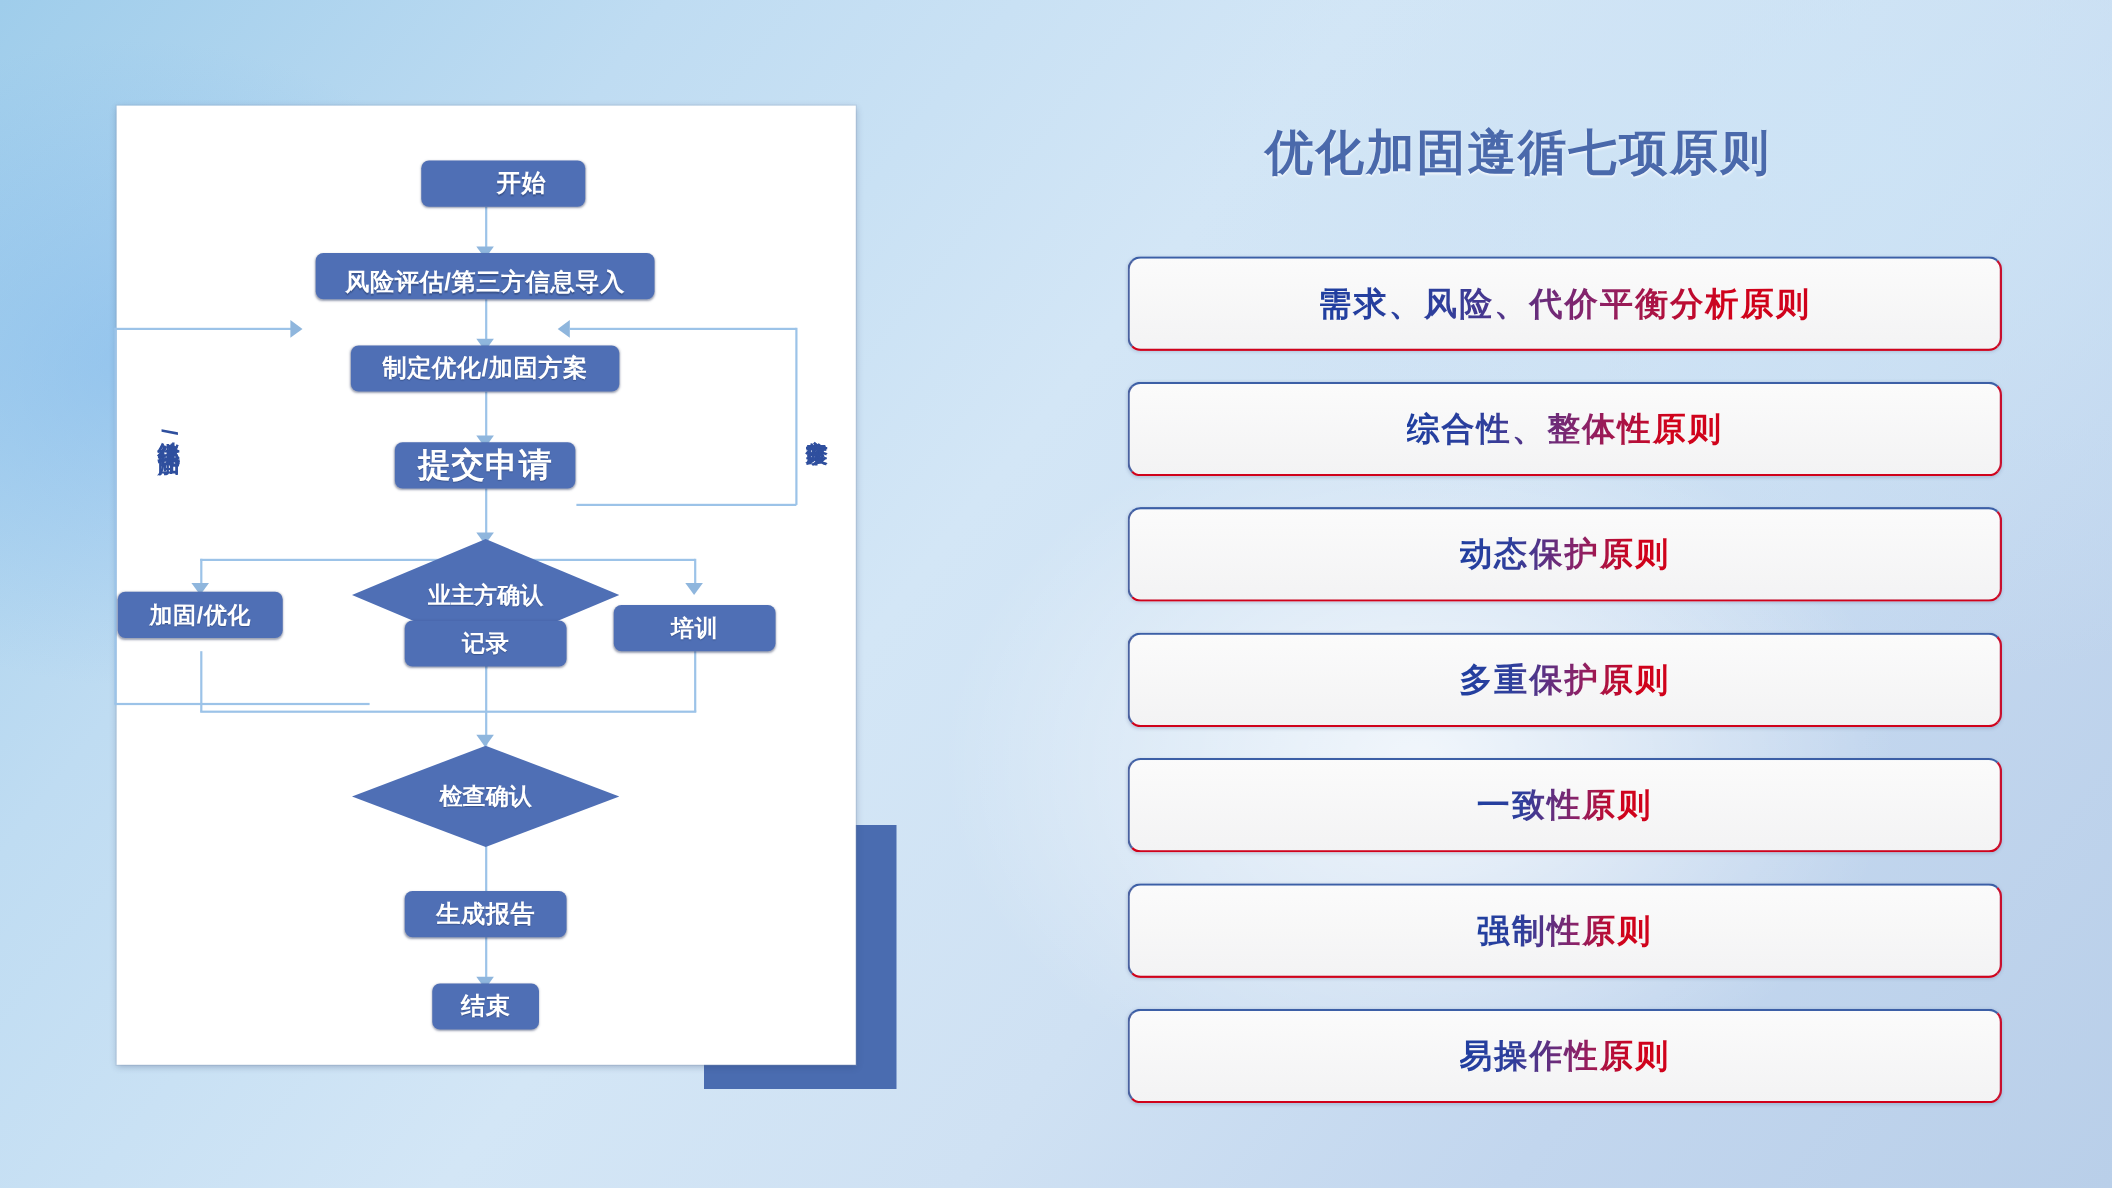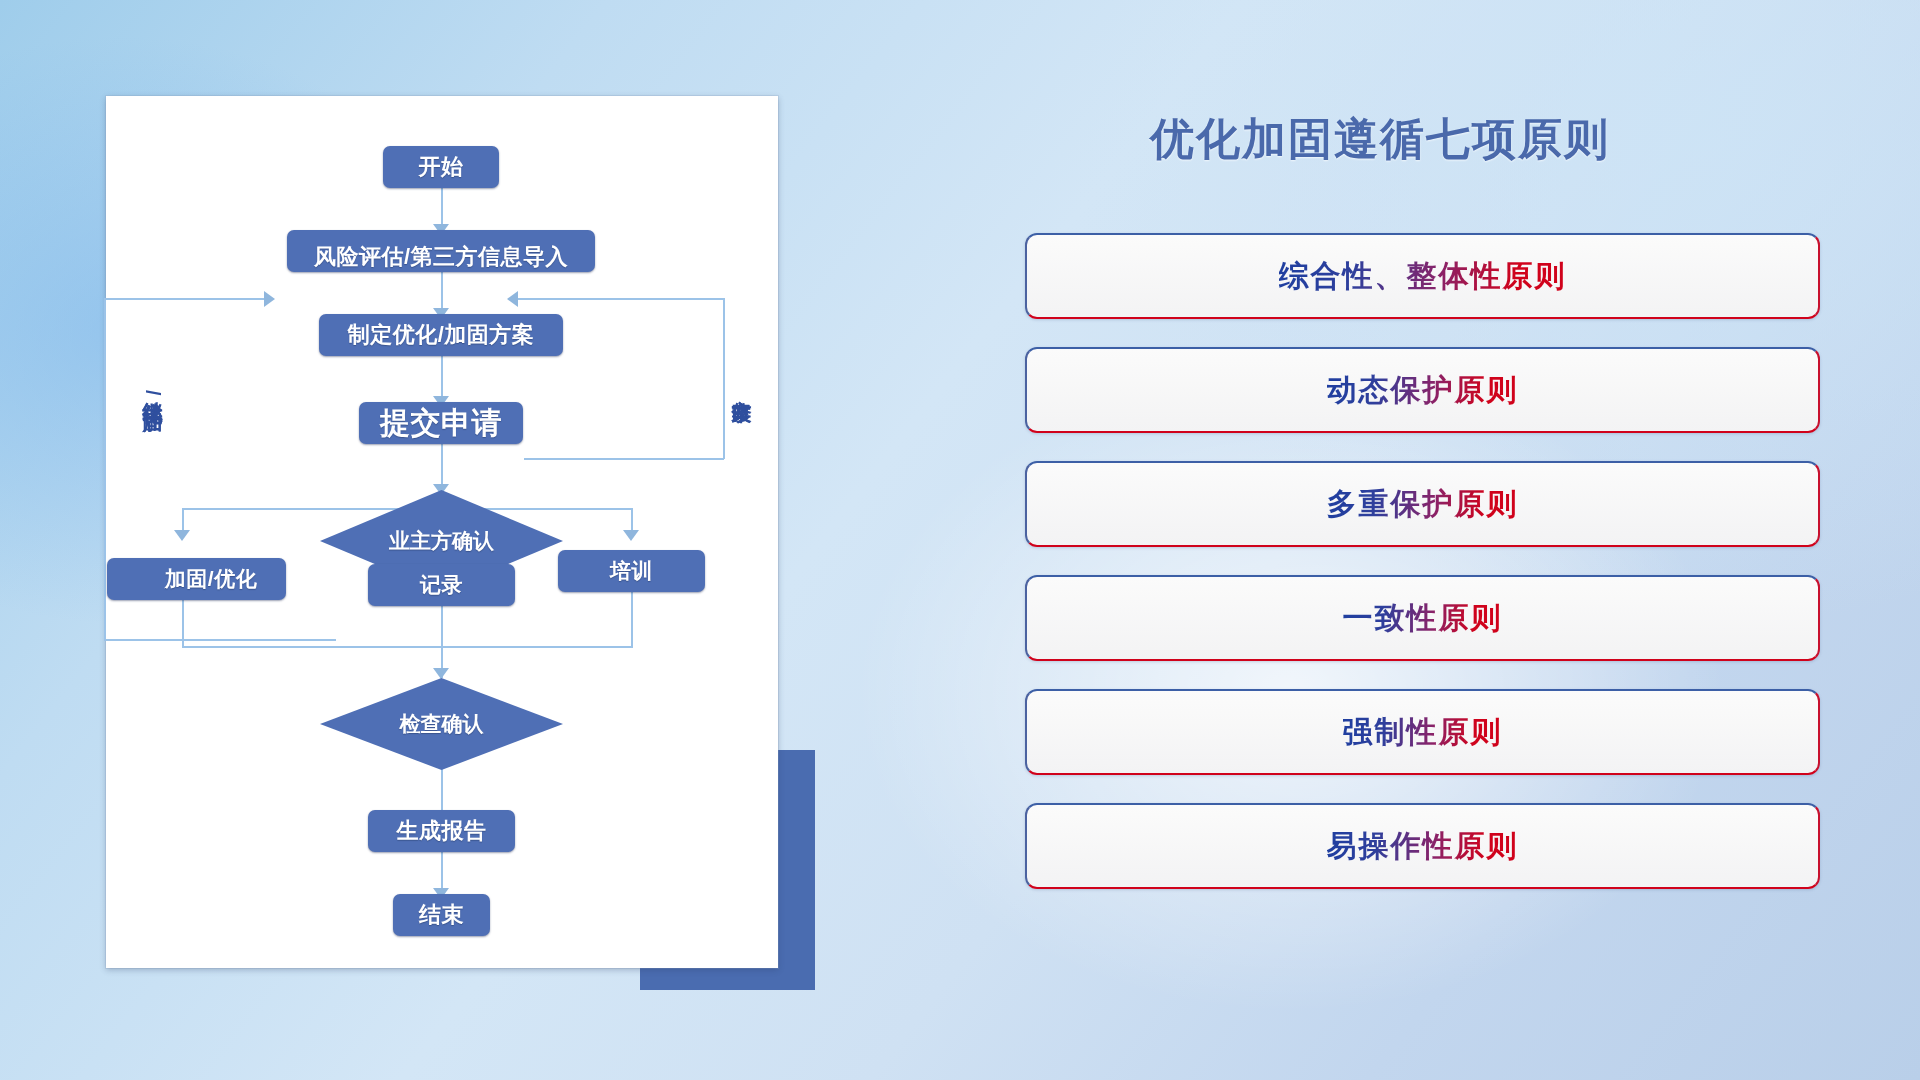--- a/index.html
+++ b/index.html
@@ -147,41 +147,41 @@
     <div class="ln lnh" style="left:76px;top:550px;width:451px;"></div>
     <div class="ln lnv" style="left:335px;top:496px;height:86px;"></div>
     <div class="arrow" style="left:327px;top:572px;"></div>
 
     <div class="ln lnv" style="left:335px;top:672px;height:48px;"></div>
     <div class="arrow" style="left:327px;top:612px;"></div>
 
     <div class="ln lnv" style="left:335px;top:756px;height:42px;"></div>
     <div class="arrow" style="left:327px;top:792px;"></div>
 
-    <div class="node" style="left:277px;top:50px;width:116px;height:42px;font-size:22px;">
+    <div class="node" style="left:277px;top:50px;width:116px;height:42px;font-size:22px;padding-left:33px;">
       <span>开始</span>
     </div>
 
     <div class="node" style="left:181px;top:134px;width:308px;height:42px;font-size:22px;align-items:flex-end;">
       <span>风险评估/第三方信息导入</span>
     </div>
 
     <div class="node" style="left:213px;top:218px;width:244px;height:42px;font-size:22px;">
       <span>制定优化/加固方案</span>
     </div>
 
     <div class="node" style="left:253px;top:306px;width:164px;height:42px;font-size:30px;">
       <span>提交申请</span>
     </div>
 
     <div class="diamond" style="left:214px;top:394px;width:243px;height:102px;font-size:21px;">
       <span>业主方确认</span>
     </div>
 
-    <div class="node" style="left:1px;top:462px;width:150px;height:42px;font-size:21px;padding-left:29px;">
+    <div class="node" style="left:1px;top:442px;width:150px;height:42px;font-size:21px;">
       <span>加固/优化</span>
     </div>
 
     <div class="node" style="left:262px;top:468px;width:147px;height:42px;font-size:21px;">
       <span>记录</span>
     </div>
 
     <div class="node" style="left:452px;top:454px;width:147px;height:42px;font-size:21px;">
       <span>培训</span>
     </div>
@@ -201,20 +201,23 @@
     <div class="vlabel" style="left:36px;top:290px;height:160px;">继续优化/加固</div>
     <div class="vlabel" style="left:625px;top:288px;height:130px;">方案修改</div>
 
   </div>
 
   <div id="right-title">优化加固遵循七项原则</div>
 
   <div id="principle-list">
 
     <div class="pcard">
+      <span class="ptext">需求、风险、代价平衡分析原则</span>
+    </div>
+    <div class="pcard">
       <span class="ptext">综合性、整体性原则</span>
     </div>
     <div class="pcard">
       <span class="ptext">动态保护原则</span>
     </div>
     <div class="pcard">
       <span class="ptext">多重保护原则</span>
     </div>
     <div class="pcard">
       <span class="ptext">一致性原则</span>

